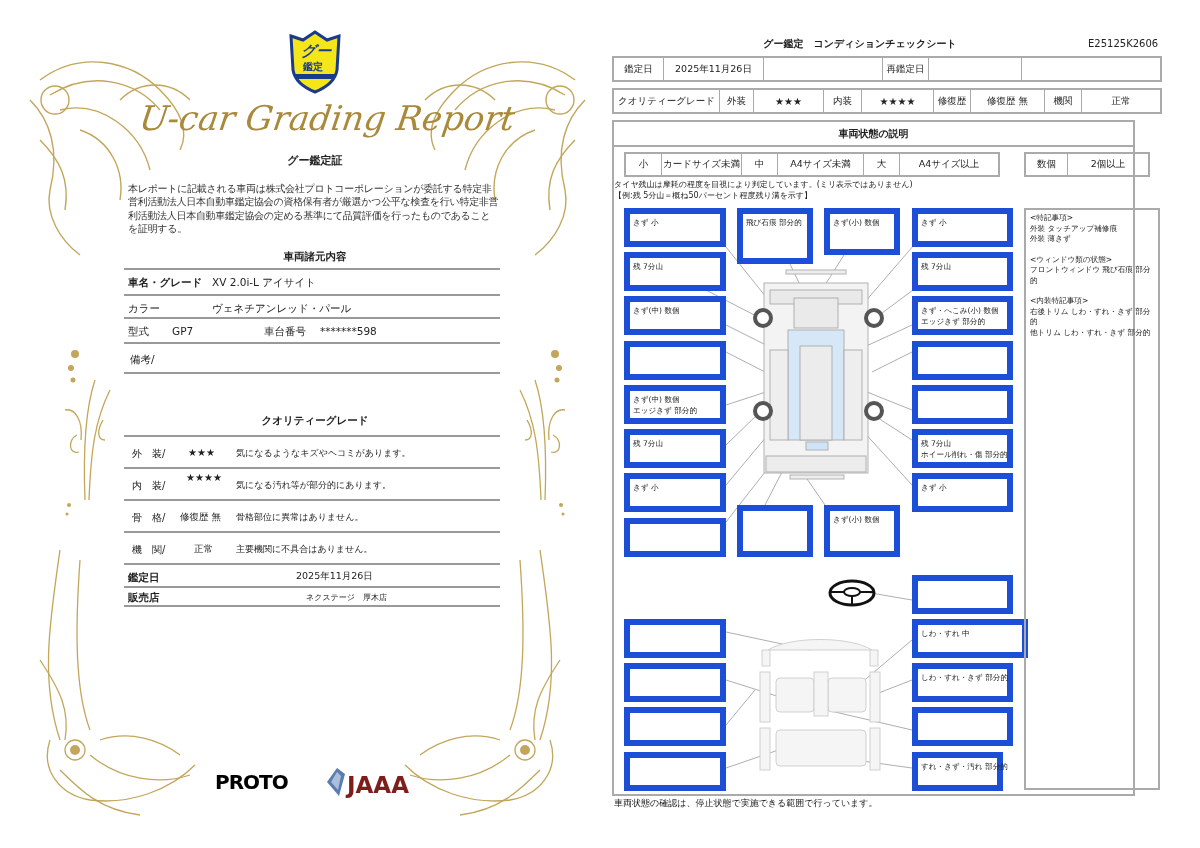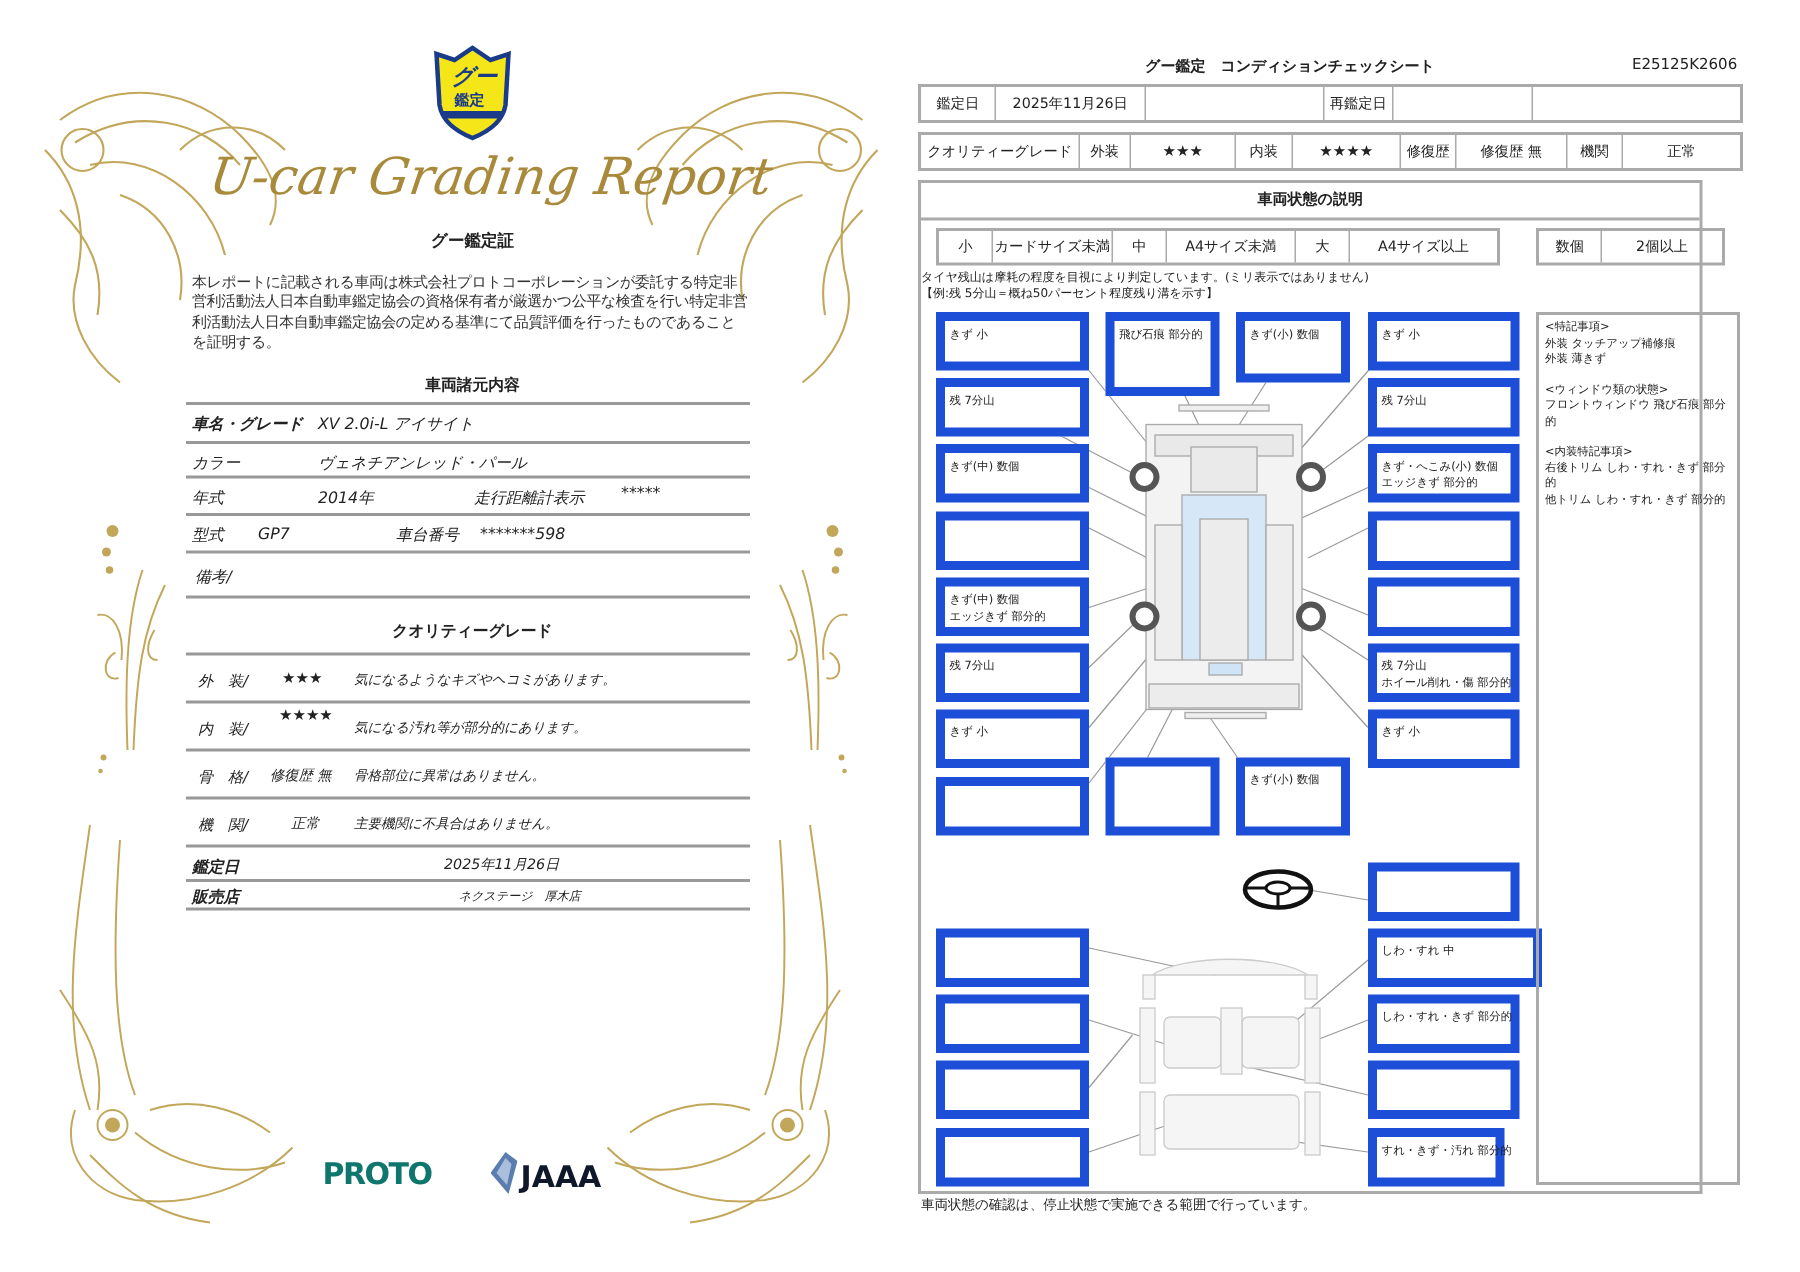--- a/index.html
+++ b/index.html
@@ -13,29 +13,29 @@
   .script-title { position: absolute; left: 140px; top: 98px; width: 340px; text-align: center;
     font-family: "DejaVu Serif", serif; font-style: italic; font-size: 34px; color: #a88a3a;
     letter-spacing: 0px; transform: skewX(-8deg); white-space: nowrap; }
   .cert-title { position: absolute; left: 120px; top: 153px; width: 390px; text-align: center;
     font-size: 11px; font-weight: bold; }
   .cert-body { position: absolute; left: 128px; top: 182px; width: 372px; font-family: "DejaVu Serif", serif;
     font-size: 10px; line-height: 13.3px; color: #333; letter-spacing: -0.3px; }
   .section-head { position: absolute; left: 120px; width: 390px; text-align: center; font-size: 10.5px; font-weight: bold; }
   .spec-table { position: absolute; left: 124px; width: 376px; }
   .spec-row { position: relative; border-bottom: 2px solid #999; font-size: 10.5px; }
-  .spec-row > span { position: absolute; white-space: nowrap; font-style: italic; }
+  .spec-row > span { position: absolute; white-space: nowrap; }
   .lbl { font-weight: bold; }
   .disclaimer { position: absolute; left: 138px; top: 630px; width: 362px; font-family: "DejaVu Serif", serif;
     font-size: 10px; line-height: 12.5px; color: #333; letter-spacing: -0.3px; }
   .disclaimer .b-item { padding-left: 14px; text-indent: -12px; }
   .logos { position: absolute; left: 215px; top: 766px; width: 200px; height: 36px; }
   .proto { position: absolute; left: 0; top: 4px; font-family: "DejaVu Sans", sans-serif; font-weight: bold;
-    font-size: 20px; color: #0f766e; letter-spacing: -1px; }
-  .jaaa { position: absolute; left: 132px; top: 6px; font-weight: bold; font-size: 20px; color: #0f172a; }
+    font-size: 20px; color: #000000; letter-spacing: -1px; }
+  .jaaa { position: absolute; left: 132px; top: 6px; font-weight: bold; font-size: 23px; color: #7f1d1d; }
 
   
   .right-page { position: absolute; left: 600px; top: 0; width: 600px; height: 848px; }
   .sheet-title { position: absolute; left: 140px; top: 37px; width: 240px; text-align: center; font-size: 10px; font-weight: bold; }
   .sheet-id { position: absolute; left: 488px; top: 38px; font-size: 10px; }
   .grid-row { position: absolute; left: 12px; width: 550px; display: flex; border: 2px solid #aaa; }
   .grid-row .c { border-right: 1px solid #aaa; font-size: 9.5px; display: flex; align-items: center; justify-content: center; white-space: nowrap; }
   .grid-row .c:last-child { border-right: none; }
   .frame { position: absolute; left: 12px; top: 120px; width: 523px; height: 676px; border: 2px solid #aaa; }
   .frame-title { height: 25px; border-bottom: 2px solid #aaa; font-size: 10px; font-weight: bold; text-align: center; line-height: 23px; }
@@ -154,26 +154,20 @@
 
   <div class="spec-table" style="top:268px">
     <div style="border-top:2px solid #999"></div>
     <div class="spec-row" style="height:26px">
       <span class="lbl" style="left:4px;top:6px">車名・グレード</span>
       <span style="left:88px;top:6px">XV 2.0i-L アイサイト</span>
     </div>
     <div class="spec-row" style="height:23px">
       <span style="left:4px;top:6px">カラー</span>
       <span style="left:88px;top:6px">ヴェネチアンレッド・パール</span>
-    </div>
-    <div class="spec-row" style="height:25px">
-      <span style="left:4px;top:6px">年式</span>
-      <span style="left:88px;top:6px">2014年</span>
-      <span style="left:192px;top:6px">走行距離計表示</span>
-      <span style="left:290px;top:4px">*****</span>
     </div>
     <div class="spec-row" style="height:25px">
       <span style="left:4px;top:6px">型式</span>
       <span style="left:48px;top:6px">GP7</span>
       <span style="left:140px;top:6px">車台番号</span>
       <span style="left:196px;top:6px">*******598</span>
     </div>
     <div class="spec-row" style="height:30px">
       <span style="left:6px;top:9px">備考/</span>
     </div>

